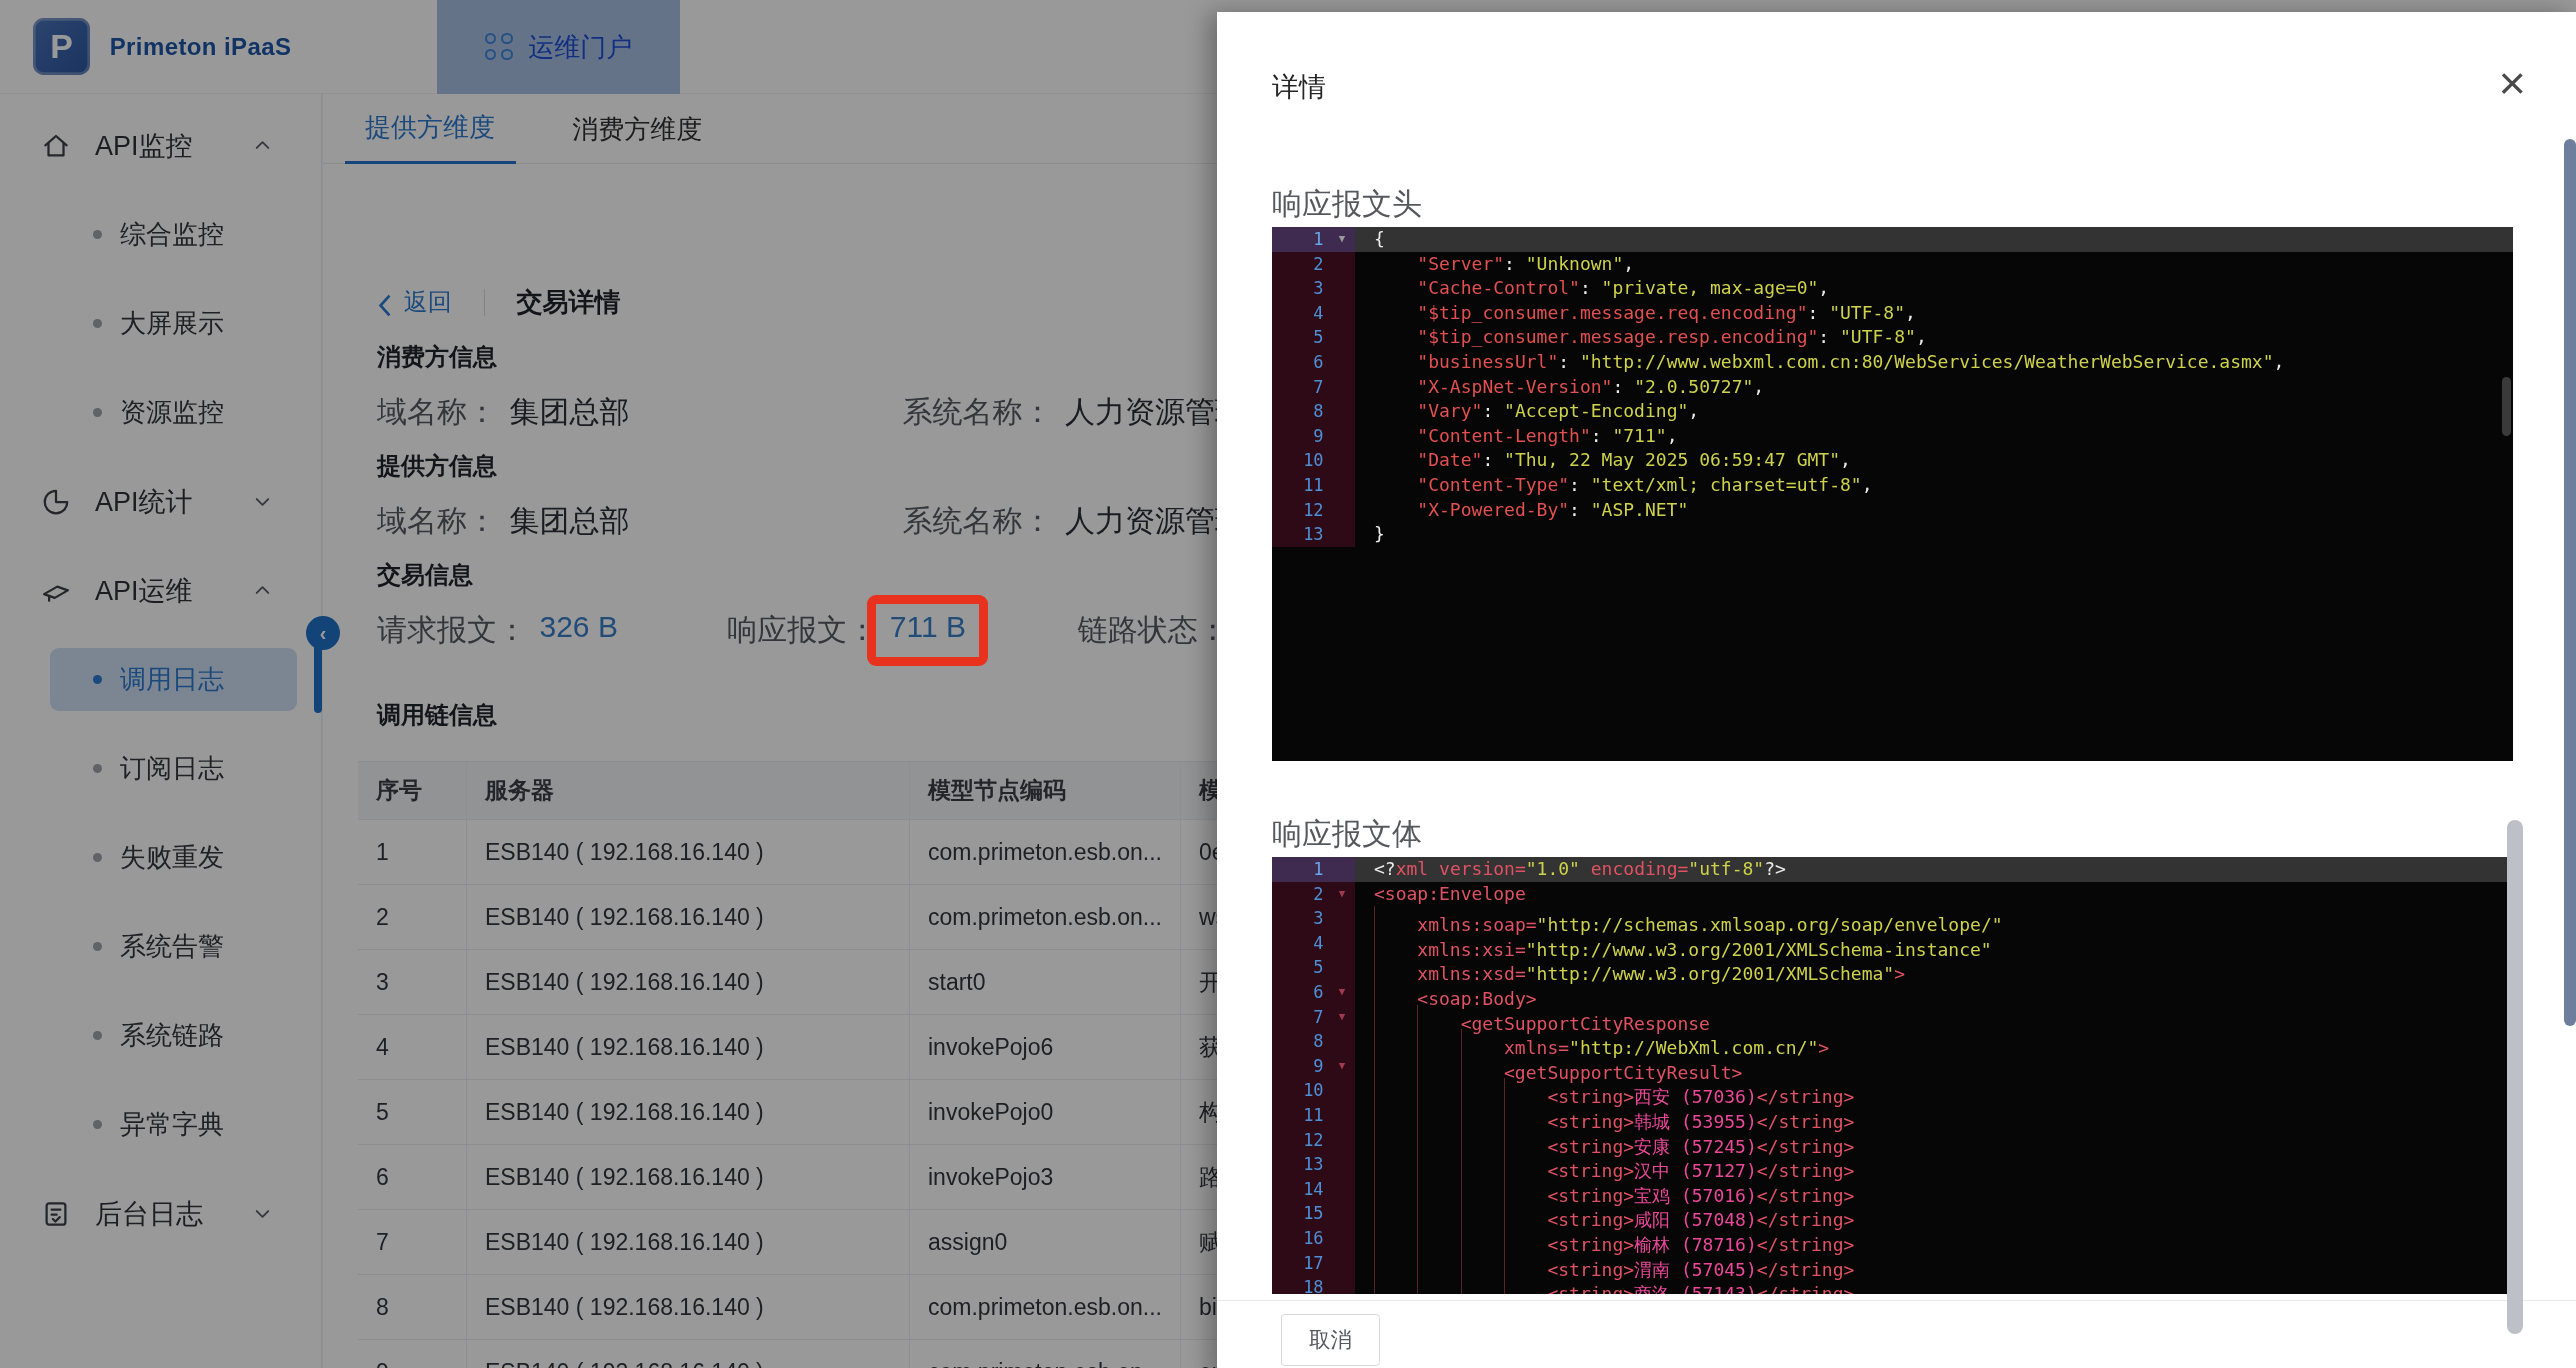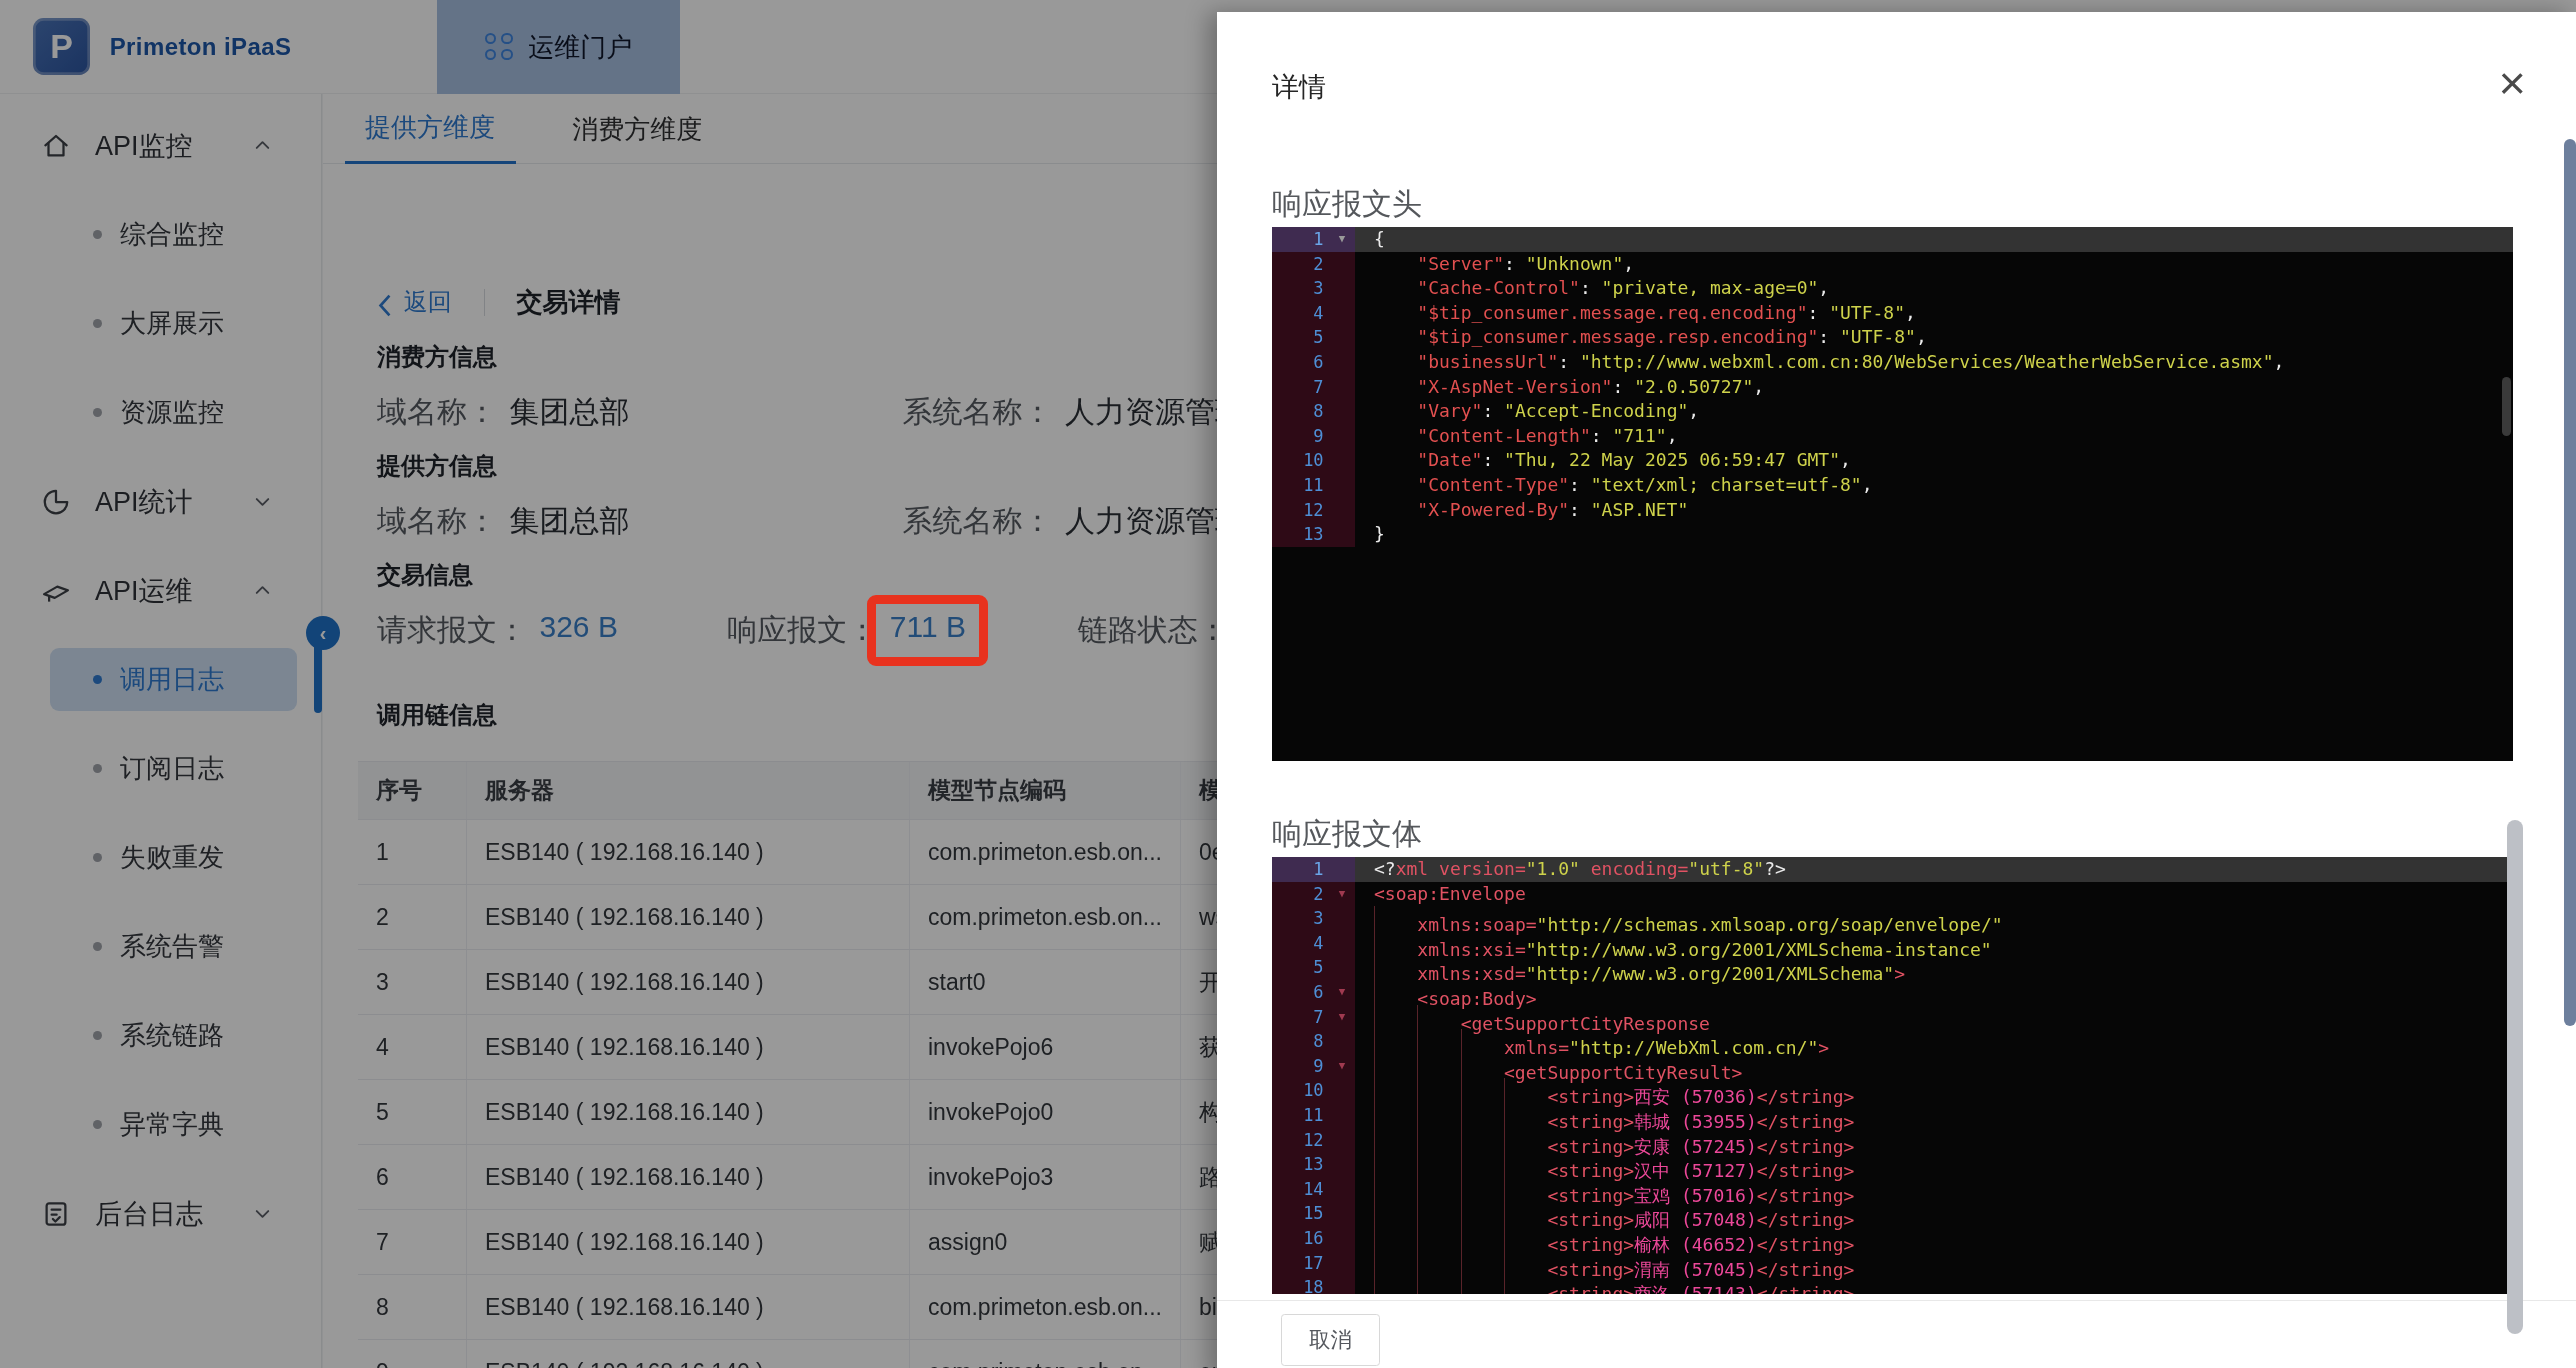--- a/index.html
+++ b/index.html
@@ -9,21 +9,21 @@
 
   
   .app{position:absolute;inset:0;background:#f2f3f5}
   .topbar{position:absolute;left:0;top:0;width:100%;height:94px;background:#fff;border-bottom:0.9px solid #eef0f2}
   .logo-wrap{position:absolute;left:33px;top:18px;display:flex;align-items:center;gap:19.7px}
   .logo-ico{width:57px;height:57px;border-radius:10.7px;background:linear-gradient(135deg,#4a74b8,#2c55a0);
     box-shadow:inset 0 0 0 2.7px rgba(255,255,255,.28);display:flex;align-items:center;justify-content:center;
     color:#fff;font-weight:bold;font-size:34px}
   .brand{font-size:24px;font-weight:bold;color:#1d57a8;letter-spacing:0.4px}
   .portal-tab{position:absolute;left:437px;top:0;width:243px;height:94px;background:#a7c0e2;
-    display:flex;align-items:center;justify-content:center;gap:14.3px;color:#0f172a;font-size:26px}
+    display:flex;align-items:center;justify-content:center;gap:14.3px;color:#1d4ed8;font-size:26px}
   .grid-ico{width:29px;height:29px;display:grid;grid-template-columns:11.6px 11.6px;grid-template-rows:11.6px 11.6px;gap:4.5px}
   .grid-ico i{border:2.7px solid #3f85e0;border-radius:50%}
 
   .sidebar{position:absolute;left:0;top:94px;bottom:0;width:322px;background:#fff;border-right:0.9px solid #e7e9ec;padding-top:7.2px}
   .side-item{position:relative;height:89px;display:flex;align-items:center;cursor:pointer}
   .side-item .g-ico{position:absolute;left:41px;width:30px;height:30px;color:#3c4046}
   .side-item .g-label{position:absolute;left:95px;font-size:27px;color:#303339}
   .side-item .chev{position:absolute;left:251px;width:23px;height:23px;color:#5a5e66}
   .side-item .dot{position:absolute;left:93px;width:9px;height:9px;border-radius:50%;background:#a0a4ab}
   .side-item .s-label{position:absolute;left:120px;font-size:26px;color:#34383e}
@@ -387,21 +387,21 @@
           <div class="cl"><span class="ln">6</span><span class="fd">▼</span><code><span class="ind" style="width: 4ch;"></span><span class="tk-t">&lt;soap:Body&gt;</span></code></div>
           <div class="cl"><span class="ln">7</span><span class="fd">▼</span><code><span class="ind" style="width: 8ch;"></span><span class="tk-t">&lt;getSupportCityResponse</span></code></div>
           <div class="cl"><span class="ln">8</span><span class="fd"></span><code><span class="ind" style="width: 12ch;"></span><span class="tk-t">xmlns=</span><span class="tk-s">"http://WebXml.com.cn/"</span><span class="tk-t">&gt;</span></code></div>
           <div class="cl"><span class="ln">9</span><span class="fd">▼</span><code><span class="ind" style="width: 12ch;"></span><span class="tk-t">&lt;getSupportCityResult&gt;</span></code></div>
           <div class="cl"><span class="ln">10</span><span class="fd"></span><code><span class="ind" style="width: 16ch;"></span><span class="tk-t">&lt;string&gt;</span><span class="tk-x">西安 (57036)</span><span class="tk-t">&lt;/string&gt;</span></code></div>
           <div class="cl"><span class="ln">11</span><span class="fd"></span><code><span class="ind" style="width: 16ch;"></span><span class="tk-t">&lt;string&gt;</span><span class="tk-x">韩城 (53955)</span><span class="tk-t">&lt;/string&gt;</span></code></div>
           <div class="cl"><span class="ln">12</span><span class="fd"></span><code><span class="ind" style="width: 16ch;"></span><span class="tk-t">&lt;string&gt;</span><span class="tk-x">安康 (57245)</span><span class="tk-t">&lt;/string&gt;</span></code></div>
           <div class="cl"><span class="ln">13</span><span class="fd"></span><code><span class="ind" style="width: 16ch;"></span><span class="tk-t">&lt;string&gt;</span><span class="tk-x">汉中 (57127)</span><span class="tk-t">&lt;/string&gt;</span></code></div>
           <div class="cl"><span class="ln">14</span><span class="fd"></span><code><span class="ind" style="width: 16ch;"></span><span class="tk-t">&lt;string&gt;</span><span class="tk-x">宝鸡 (57016)</span><span class="tk-t">&lt;/string&gt;</span></code></div>
           <div class="cl"><span class="ln">15</span><span class="fd"></span><code><span class="ind" style="width: 16ch;"></span><span class="tk-t">&lt;string&gt;</span><span class="tk-x">咸阳 (57048)</span><span class="tk-t">&lt;/string&gt;</span></code></div>
-          <div class="cl"><span class="ln">16</span><span class="fd"></span><code><span class="ind" style="width: 16ch;"></span><span class="tk-t">&lt;string&gt;</span><span class="tk-x">榆林 (46652)</span><span class="tk-t">&lt;/string&gt;</span></code></div>
+          <div class="cl"><span class="ln">16</span><span class="fd"></span><code><span class="ind" style="width: 16ch;"></span><span class="tk-t">&lt;string&gt;</span><span class="tk-x">榆林 (78716)</span><span class="tk-t">&lt;/string&gt;</span></code></div>
           <div class="cl"><span class="ln">17</span><span class="fd"></span><code><span class="ind" style="width: 16ch;"></span><span class="tk-t">&lt;string&gt;</span><span class="tk-x">渭南 (57045)</span><span class="tk-t">&lt;/string&gt;</span></code></div>
           <div class="cl"><span class="ln">18</span><span class="fd"></span><code><span class="ind" style="width: 16ch;"></span><span class="tk-t">&lt;string&gt;</span><span class="tk-x">商洛 (57143)</span><span class="tk-t">&lt;/string&gt;</span></code></div>
         </div>
     </div>
 
     <div class="drawer-footer">
       <button class="cancel-btn">取消</button>
     </div>
 
     <div class="drawer-scroll-thumb"></div>

